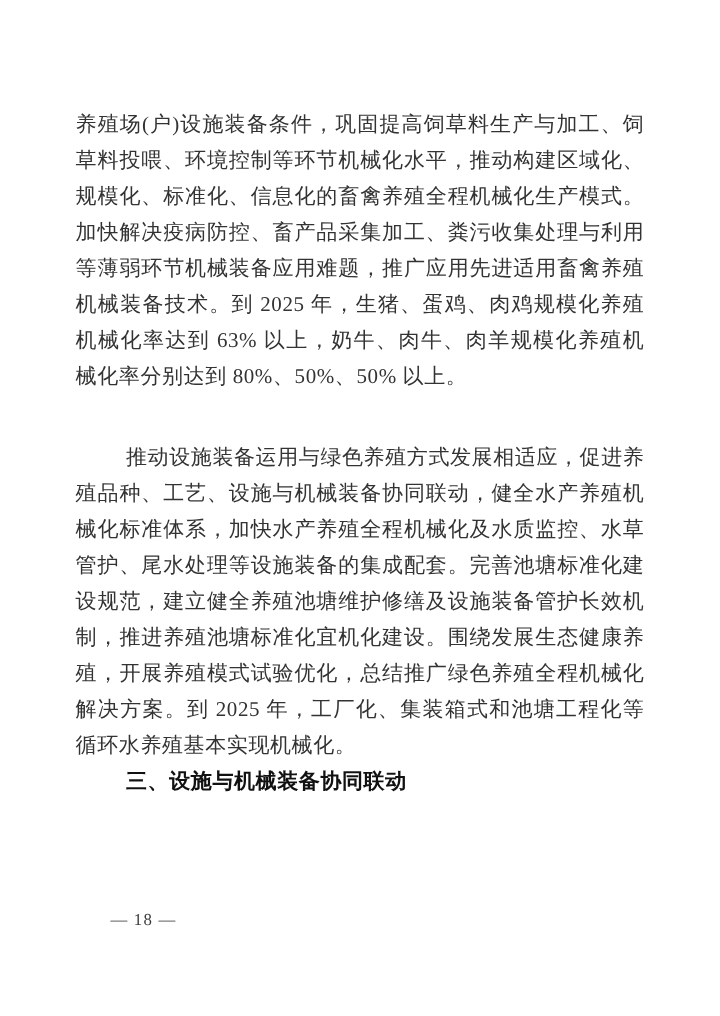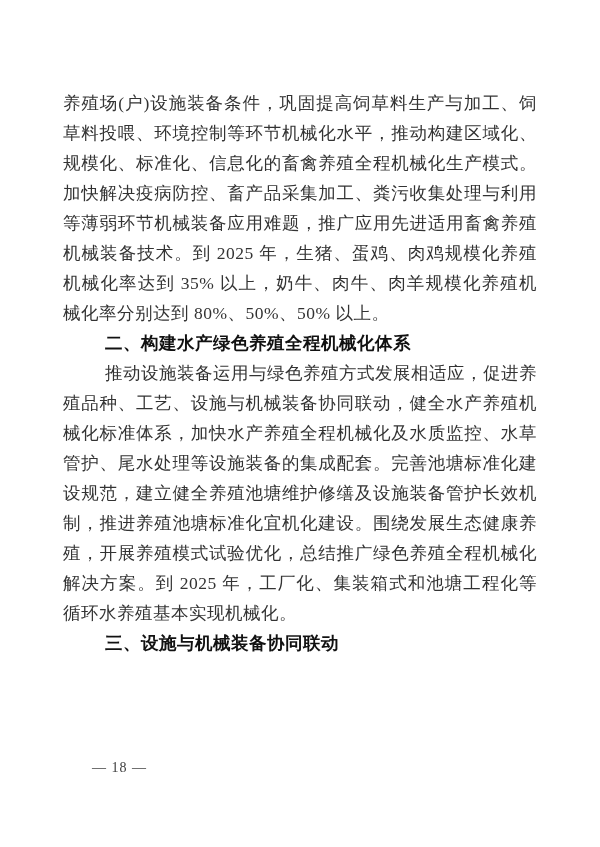--- a/index.html
+++ b/index.html
@@ -25,20 +25,21 @@
     margin: 0;
     font-size: 17.5px;
     line-height: 30px;
     color: #333333;
     text-align: justify;
     text-justify: inter-character;
     letter-spacing: 0.5px;
   }
   .para.indent {
     text-indent: 42px;
+    margin-top: 38px;
   }
   .heading {
     margin: 0;
     font-size: 17.5px;
     line-height: 30px;
     font-weight: 700;
     color: #111111;
     font-family: "Liberation Sans", sans-serif;
     text-indent: 42px;
     letter-spacing: 0.5px;
@@ -52,19 +53,18 @@
     color: #3c3c3c;
     font-family: "Liberation Serif", serif;
     letter-spacing: 1px;
   }
 </style>
 </head>
 <body>
 
 <div class="page">
   <div class="content">
-    <p class="para">养殖场(户)设施装备条件，巩固提高饲草料生产与加工、饲草料投喂、环境控制等环节机械化水平，推动构建区域化、规模化、标准化、信息化的畜禽养殖全程机械化生产模式。加快解决疫病防控、畜产品采集加工、粪污收集处理与利用等薄弱环节机械装备应用难题，推广应用先进适用畜禽养殖机械装备技术。到 2025 年，生猪、蛋鸡、肉鸡规模化养殖机械化率达到 35% 以上，奶牛、肉牛、肉羊规模化养殖机械化率分别达到 80%、50%、50% 以上。</p>
-    <h2 class="heading">二、构建水产绿色养殖全程机械化体系</h2>
+    <p class="para">养殖场(户)设施装备条件，巩固提高饲草料生产与加工、饲草料投喂、环境控制等环节机械化水平，推动构建区域化、规模化、标准化、信息化的畜禽养殖全程机械化生产模式。加快解决疫病防控、畜产品采集加工、粪污收集处理与利用等薄弱环节机械装备应用难题，推广应用先进适用畜禽养殖机械装备技术。到 2025 年，生猪、蛋鸡、肉鸡规模化养殖机械化率达到 63% 以上，奶牛、肉牛、肉羊规模化养殖机械化率分别达到 80%、50%、50% 以上。</p>
     <p class="para indent">推动设施装备运用与绿色养殖方式发展相适应，促进养殖品种、工艺、设施与机械装备协同联动，健全水产养殖机械化标准体系，加快水产养殖全程机械化及水质监控、水草管护、尾水处理等设施装备的集成配套。完善池塘标准化建设规范，建立健全养殖池塘维护修缮及设施装备管护长效机制，推进养殖池塘标准化宜机化建设。围绕发展生态健康养殖，开展养殖模式试验优化，总结推广绿色养殖全程机械化解决方案。到 2025 年，工厂化、集装箱式和池塘工程化等循环水养殖基本实现机械化。</p>
     <h2 class="heading">三、设施与机械装备协同联动</h2>
   </div>
   <div class="footer">— 18 —</div>
 </div>
 
 </body></html>

